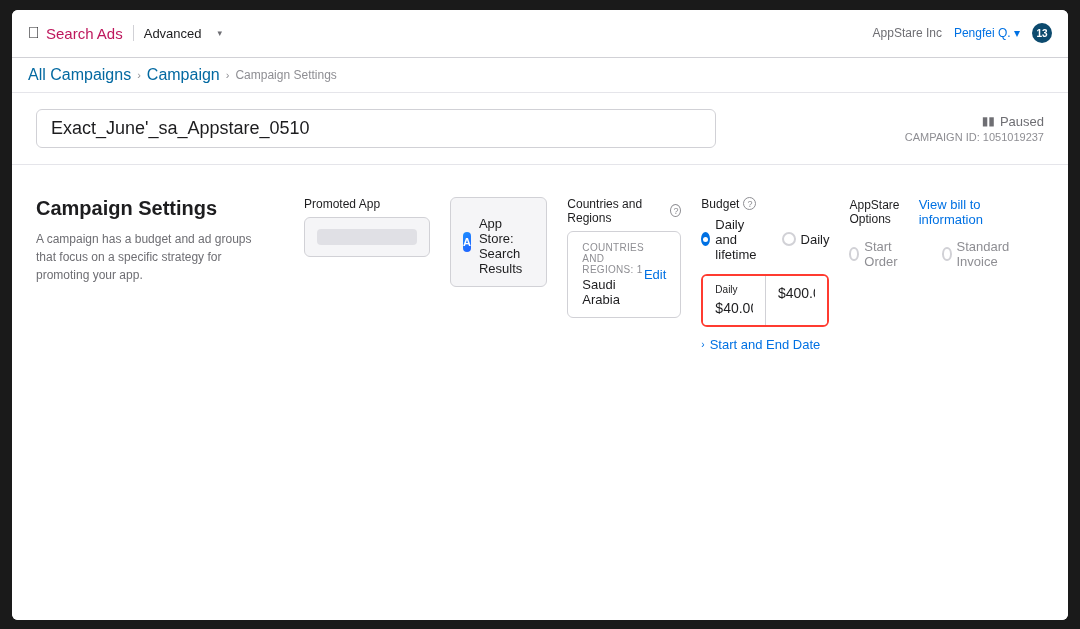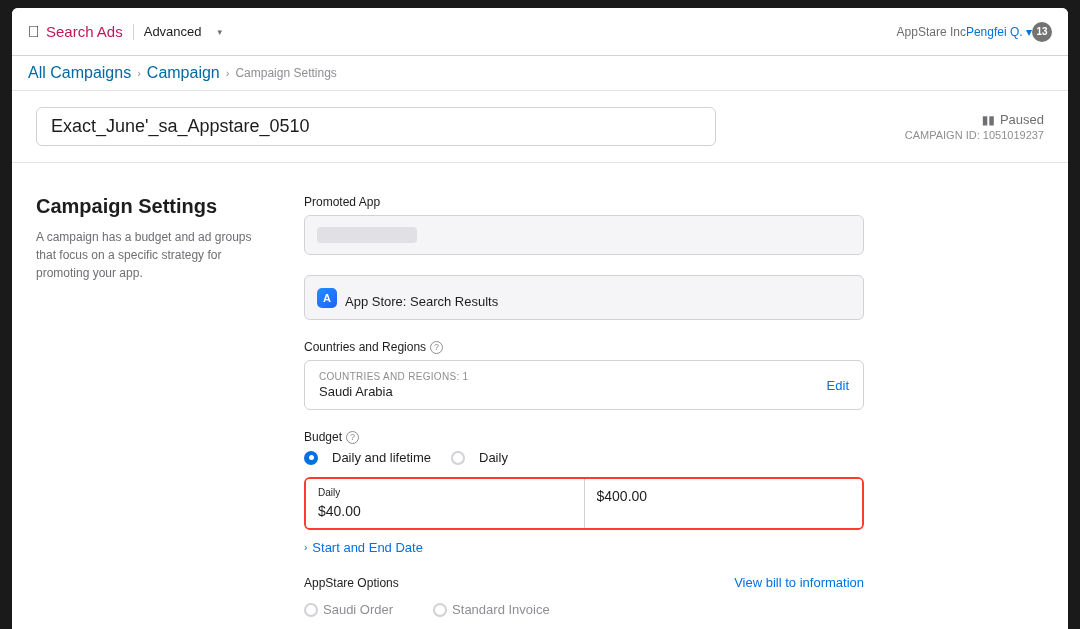--- a/index.html
+++ b/index.html
@@ -59,33 +59,33 @@
       color: #1d1d1f;
       cursor: pointer;
     }
     .chevron-down {
       font-size: 9px;
       color: #6e6e73;
     }
     .nav-right {
       display: flex;
       align-items: center;
-      gap: 0;
+      gap: 12px;
     }
     .appstore-inc {
       font-size: 12px;
       color: #6e6e73;
     }
     .user-name {
       font-size: 12px;
       color: #0071e3;
       cursor: pointer;
     }
     .notification-badge {
-      background: #737373;
+      background: #0c4a6e;
       color: white;
       font-size: 10px;
       font-weight: 600;
       border-radius: 50%;
       width: 20px;
       height: 20px;
       display: flex;
       align-items: center;
       justify-content: center;
     }
@@ -174,21 +174,21 @@
       margin-bottom: 10px;
     }
     .settings-desc {
       font-size: 12px;
       color: #6e6e73;
       line-height: 1.5;
     }
     .settings-form {
       flex: 1;
       display: flex;
-      flex-direction: column;
+      flex-direction: row;
       gap: 20px;
       max-width: 560px;
     }
     .form-group {
       display: flex;
       flex-direction: column;
       gap: 6px;
     }
     .form-label {
       font-size: 12px;
@@ -281,21 +281,21 @@
     
     .budget-options {
       display: flex;
       align-items: center;
       gap: 20px;
       margin-bottom: 6px;
     }
     .radio-option {
       display: flex;
       align-items: center;
-      gap: 14px;
+      gap: 5px;
       font-size: 13px;
       color: #1d1d1f;
       cursor: pointer;
     }
     .radio-dot {
       width: 14px;
       height: 14px;
       border-radius: 50%;
       border: 2px solid #d1d1d6;
       display: flex;
@@ -502,21 +502,21 @@
         </div>
 
         <div class="form-group">
           <div class="invoicing-header">
             <div class="form-label">AppStare Options</div>
             <span class="view-bill-link">View bill to information</span>
           </div>
           <div class="invoice-options">
             <label class="radio-option-disabled">
               <div class="radio-dot-disabled"></div>
-              <span>Saudi Order</span>
+              <span>Start Order</span>
             </label>
             <label class="radio-option-disabled">
               <div class="radio-dot-disabled"></div>
               <span>Standard Invoice</span>
             </label>
           </div>
         </div>
 
       </div>
     </div>

